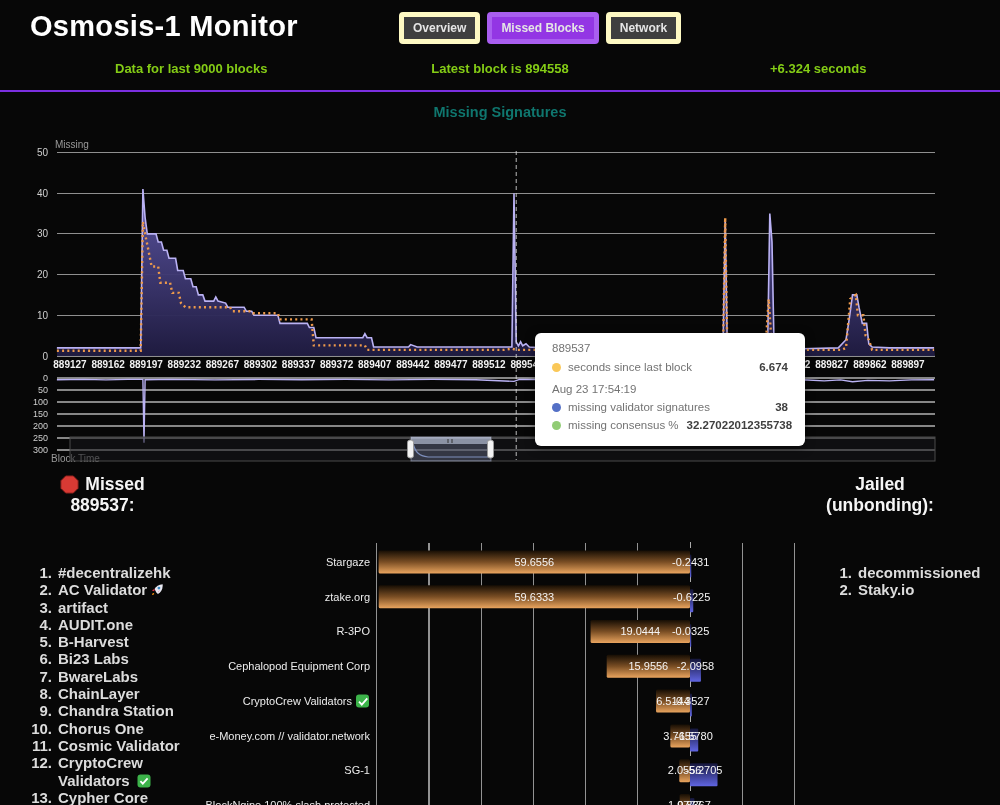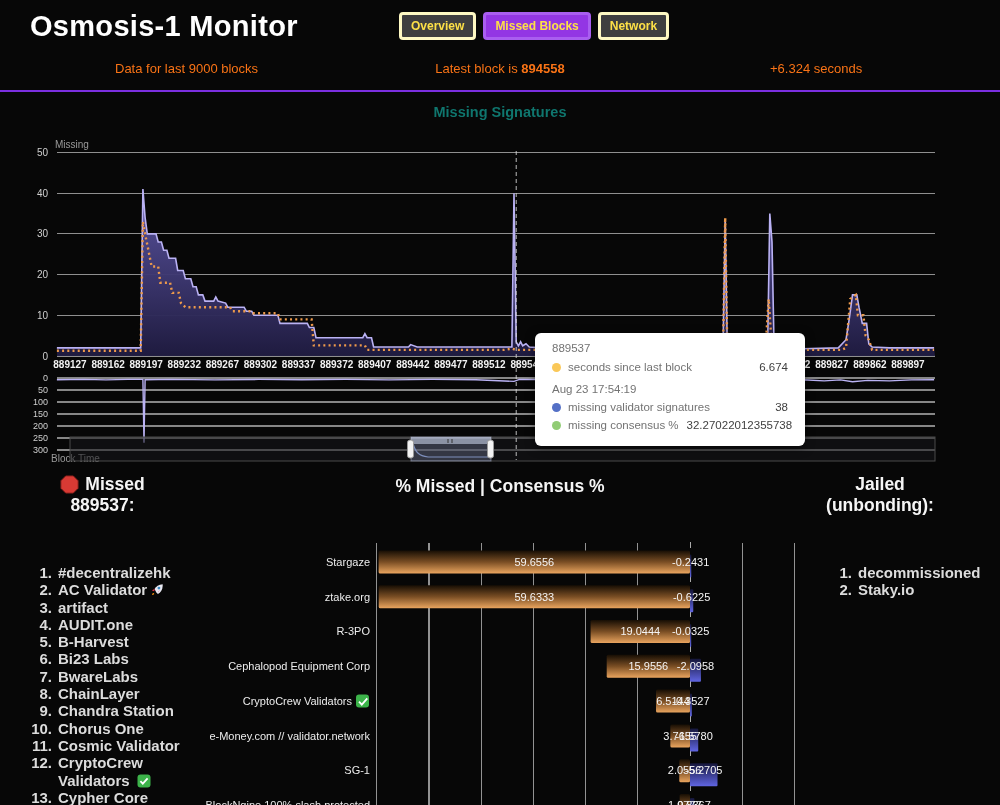--- a/index.html
+++ b/index.html
@@ -1,39 +1,39 @@
 <!DOCTYPE html>
 <html><head>
 <meta charset="utf-8">
 <style>
   html,body{margin:0;padding:0;background:#000;}
   .app{position:relative;width:1000px;height:805px;background:#070707;overflow:hidden;
        font-family:"Liberation Sans",sans-serif;color:#fff;}
   .page-title{position:absolute;left:30px;top:10px;font-size:29px;font-weight:700;letter-spacing:.3px;}
   .tabs{position:absolute;left:399px;top:12px;display:flex;gap:7px;z-index:3;}
-  .tab{font-size:12px;font-weight:700;color:#fde047;background:#3f3f3f;border:3px solid #fef9c3;
+  .tab{font-size:12px;font-weight:700;color:#e5e5e5;background:#3f3f3f;border:5px solid #fef9c3;
        border-radius:4px;padding:4px 9px;cursor:pointer;white-space:nowrap;font-family:inherit;}
   .tab.active{background:#9336e4;border-color:#a95ef0;}
-  .stat{position:absolute;top:61px;font-size:13px;font-weight:400;color:#f97316;}
+  .stat{position:absolute;top:61px;font-size:13px;font-weight:700;color:#84cc16;}
   .stat-left{left:115px;}
   .stat-center{left:0;width:1000px;text-align:center;}
   .stat-right{left:770px;}
   .divider{position:absolute;top:90px;left:0;width:1000px;height:2px;background:#7b2fe0;}
   .chart-title{position:absolute;top:104px;left:0;width:1000px;text-align:center;
        font-size:14.5px;font-weight:700;color:#0f766e;}
   .axis-name{position:absolute;font-size:10px;color:#9a9a9a;}
   #axis-missing{left:55px;top:139px;}
   #axis-blocktime{left:51px;top:453px;}
   svg#charts{position:absolute;left:0;top:0;width:1000px;height:805px;z-index:1;}
   .tooltip{position:absolute;left:535px;top:333px;width:236px;background:#ffffff;border-radius:6px;
        padding:9px 17px;box-shadow:0 2px 10px rgba(0,0,0,.5);font-size:11.5px;color:#737373;z-index:5;}
   .tt-title{margin-bottom:7px;}
   .tt-row{display:flex;align-items:center;margin:6px 0;white-space:nowrap;}
   .tt-dot{width:9px;height:9px;border-radius:50%;margin-right:7px;flex:none;}
-  .tt-val{margin-left:auto;font-weight:400;color:#3f3f3f;padding-left:8px;}
+  .tt-val{margin-left:auto;font-weight:700;color:#3f3f3f;padding-left:8px;}
   .tt-date{margin:10px 0 4px;}
   .heading{position:absolute;font-size:17.5px;font-weight:700;color:#f5f5f5;text-align:center;
        line-height:21px;z-index:2;}
   #missed-heading{left:25px;top:474px;width:155px;}
   #center-heading{left:350px;top:476px;width:300px;}
   #jailed-heading{left:815px;top:474px;width:130px;}
   .h-line1{display:flex;align-items:center;justify-content:center;gap:6px;}
   .h-icon svg{display:block;}
   .vlist{position:absolute;font-size:15px;font-weight:700;color:#dcdcdc;line-height:17.3px;z-index:2;}
   #missed-list{left:26px;top:564px;width:192px;}
@@ -264,21 +264,20 @@
       <span class="h-icon">
           <svg width="19" height="19" viewBox="0 0 20 20">
             <polygon points="6,1 14,1 19,6 19,14 14,19 6,19 1,14 1,6" fill="#d83a34" stroke="#8c221d" stroke-width="1"></polygon>
           </svg>
         </span>
       <span>Missed</span>
     </div>
     <div>889537:</div>
   </div>
 
-  <div class="heading" id="center-heading">% Missed | Consensus %</div>
 
   <div class="heading" id="jailed-heading">
     <div>Jailed</div>
     <div>(unbonding):</div>
   </div>
 
   <div class="vlist" id="missed-list">
       <div class="vrow">
         <span class="vnum">1.</span>
         <span class="vlabel">#decentralizehk</span>

